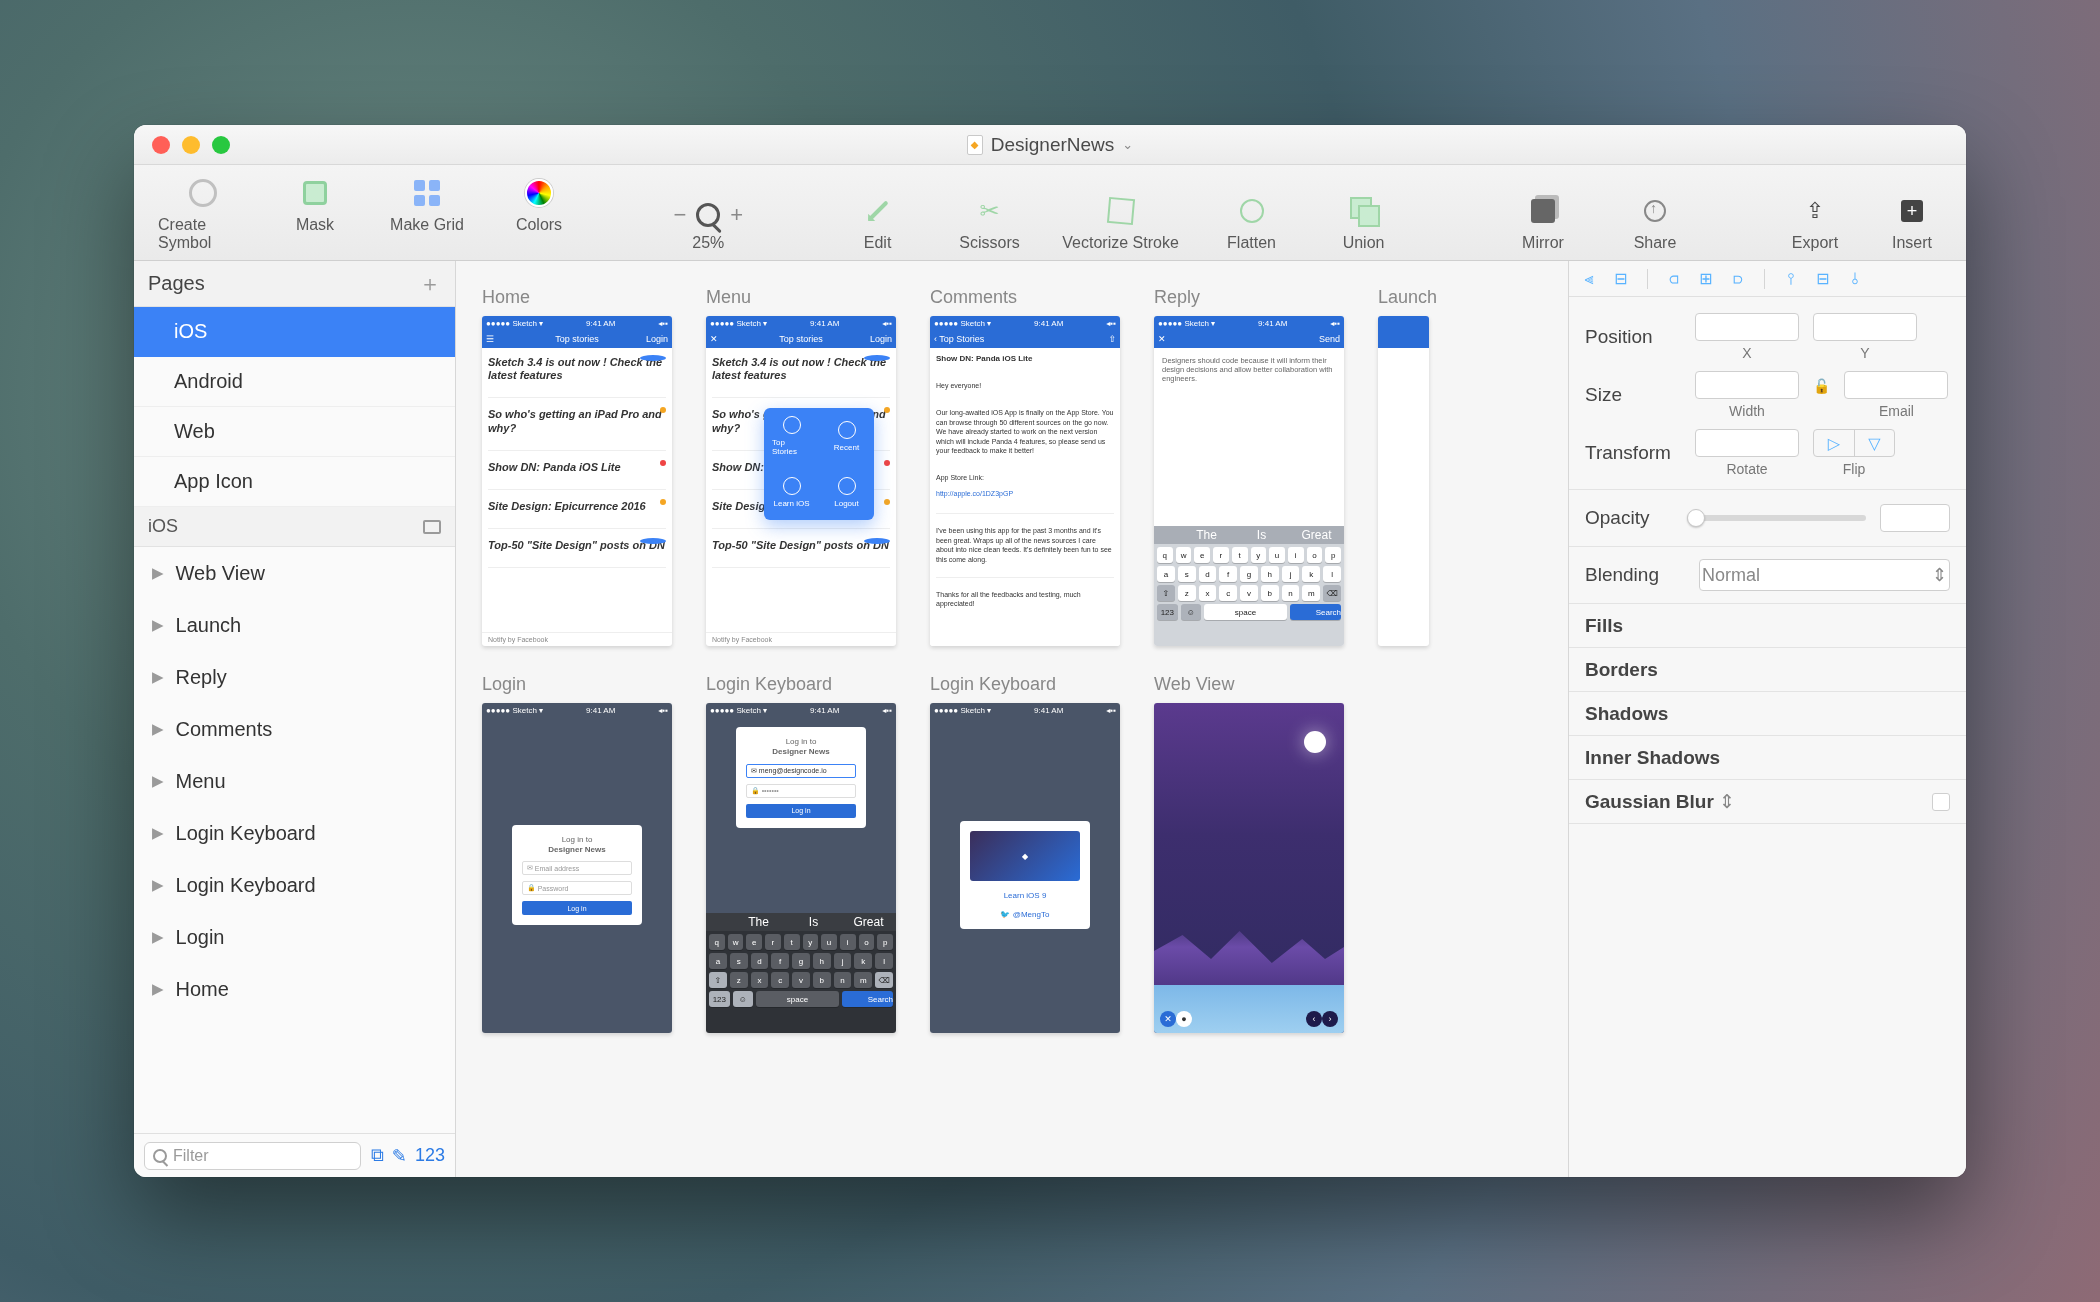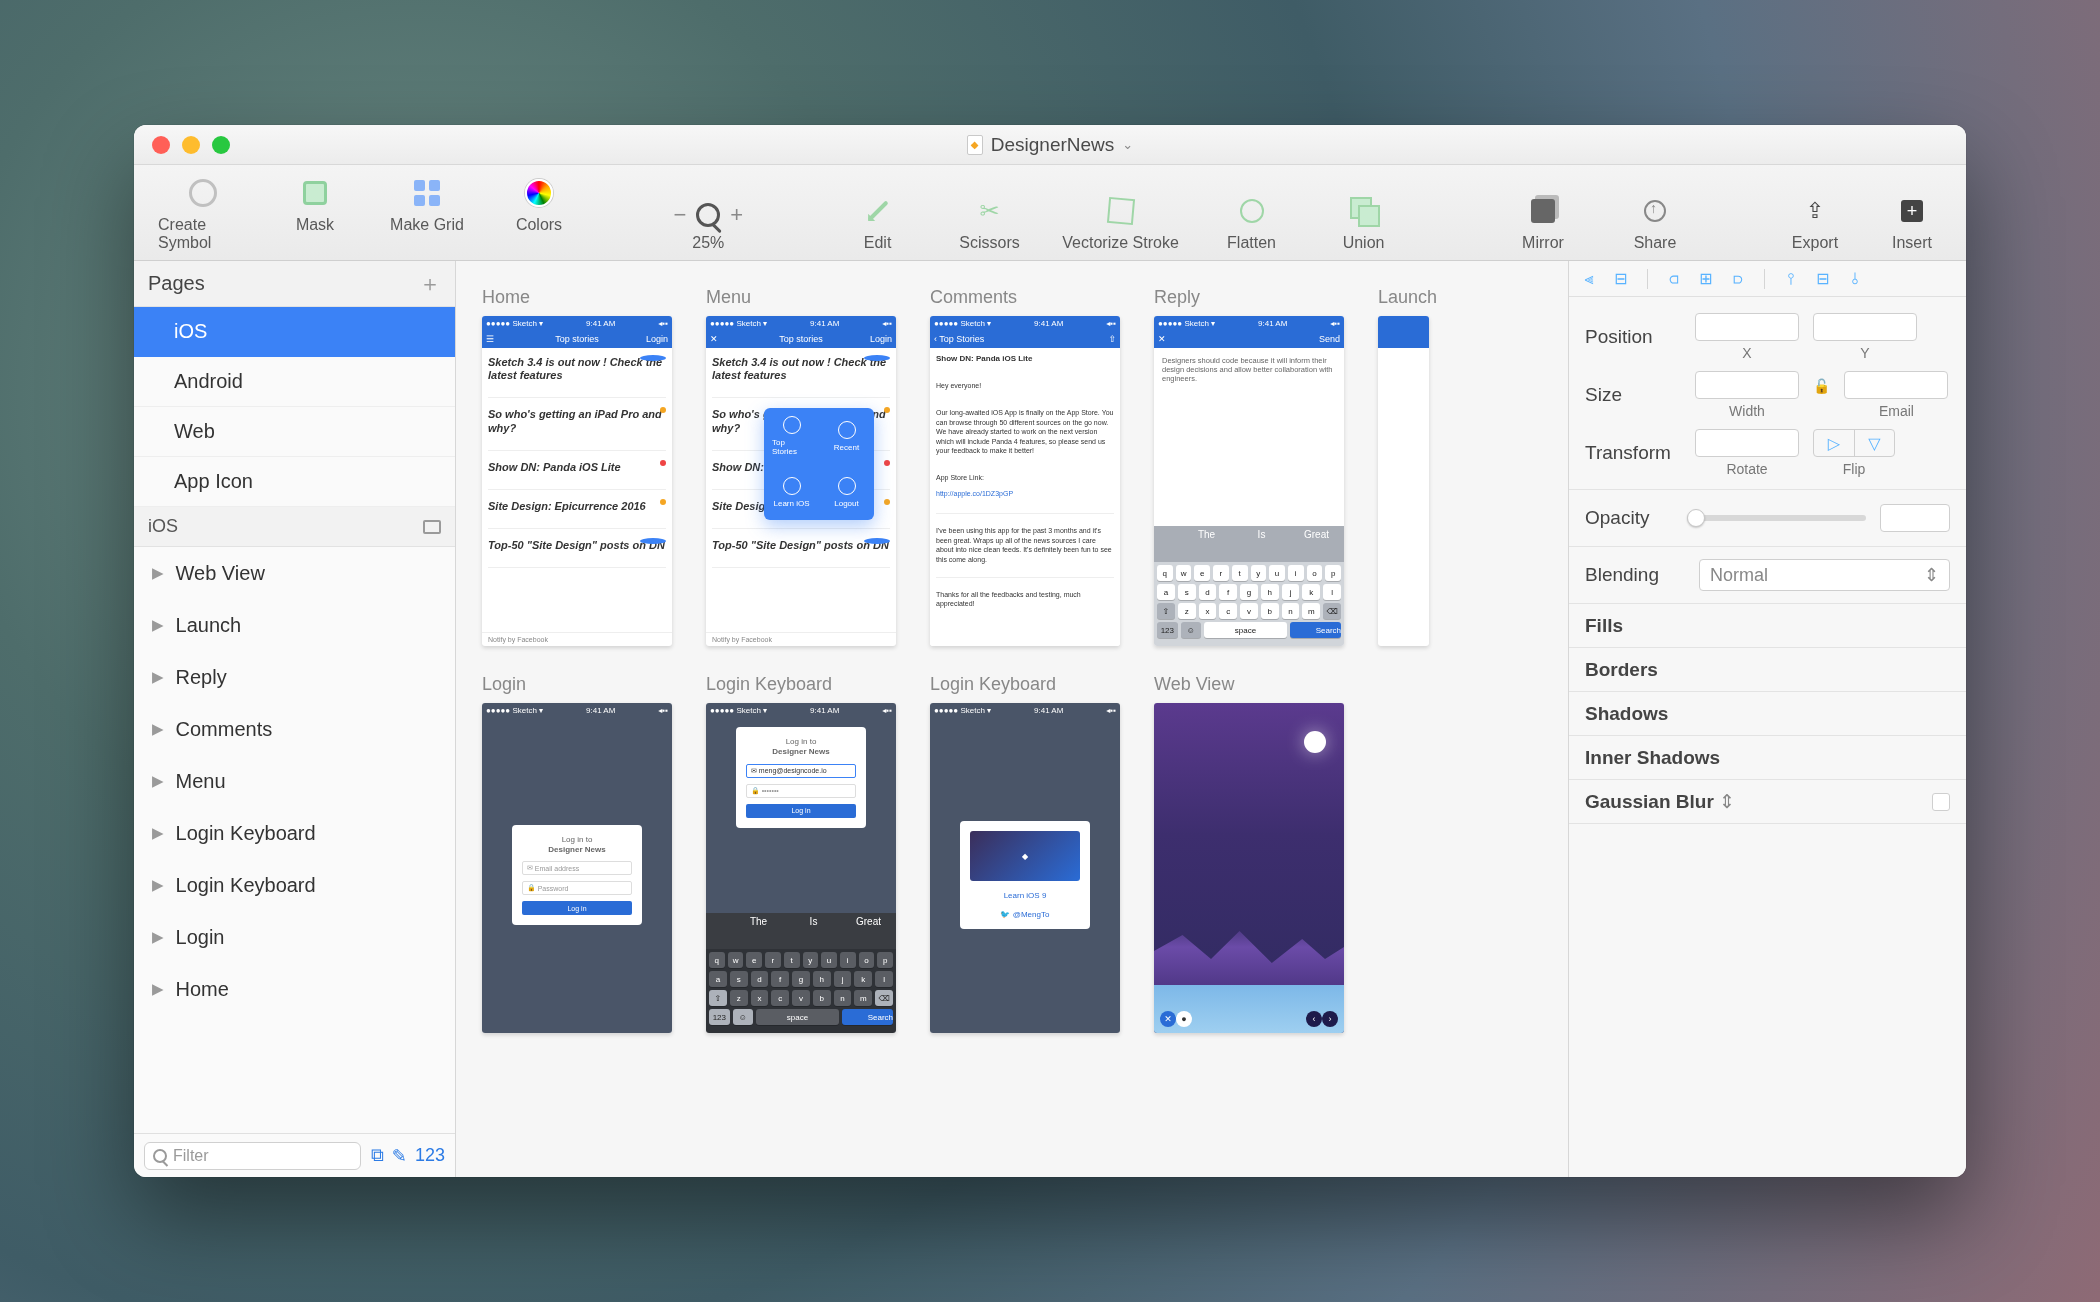--- a/index.html
+++ b/index.html
@@ -71,21 +71,21 @@
 .li .lm { font-size:6.5px; color:#888; margin-top:2px;}
 .li .ldot { position:absolute; right:0; top:3px; width:6px;height:6px;border-radius:50%;}
 .blue{background:#3b82f6;padding-left:26px;} .orange{background:#f5a623;} .red{background:#ef4444;}
 .footer { height:14px; border-top:1px solid #eee; display:flex; align-items:center; padding:0 6px; color:#888; font-size:7px;}
 .menu-pop { position:absolute; right:22px; top:60px; width:110px; background:#3b82f6; border-radius:6px; box-shadow:0 6px 18px rgba(59,130,246,.4); display:grid; grid-template-columns:1fr 1fr; grid-template-rows:1fr 1fr; color:#fff; font-size:8px;}
 .menu-pop div{display:flex;flex-direction:column;align-items:center;justify-content:center;gap:4px;padding:8px;}
 .menu-pop .mi{width:18px;height:18px;border:1.5px solid #fff;border-radius:50%;}
 .comments-body { font-size:7px; padding:6px; line-height:1.35;}
 .comments-body .ch { font-weight:600; font-size:8px;}
 .keyboard { height:120px; background:#d1d5da; display:flex; flex-direction:column; }
-.kb-sug { height:36px; background:#a9aeb6; color:#fff; display:flex; font-size:10px;padding-left:25px;}
+.kb-sug { height:18px; background:#a9aeb6; color:#fff; display:flex; font-size:12px;padding-left:25px;}
 .kb-sug span{flex:1;text-align:center;line-height:18px;}
 .kb-rows { flex:1; display:flex; flex-direction:column; gap:3px; padding:3px 3px 0;}
 .kb-row { display:flex; gap:3px; justify-content:center;}
 .key { background:#fff; border-radius:3px; height:16px; flex:1; display:flex;align-items:center;justify-content:center; font-size:8px; color:#222; box-shadow:0 1px 0 rgba(0,0,0,.2);}
 .key.dark{background:#adb2ba;color:#222;}
 .key.blue{background:#2a6cd6;color:#fff;}
 .login-scr .scrollbody{ background:#4a5568; align-items:center; justify-content:center;}
 .login-card { width:130px; background:#fff; border-radius:4px; padding:10px 10px; display:flex; flex-direction:column; gap:6px; align-items:center;}
 .login-card .lc-t { color:#666; font-size:8px; text-align:center; line-height:1.3;}
 .login-card .lc-in { width:100%; height:14px; border:1px solid #ddd; border-radius:2px; font-size:7px; color:#999; padding:0 4px; display:flex;align-items:center;}
@@ -114,21 +114,21 @@
 .flip-btns { display:flex; border:1px solid #cfcfcf; border-radius:4px; overflow:hidden; height:28px;}
 .flip-btns span{width:40px;display:flex;align-items:center;justify-content:center;color:#59b3ff;}
 .flip-btns span+span{border-left:1px solid #cfcfcf;}
 .opacity-row { padding:14px 16px; border-bottom:1px solid #e3e3e3; display:flex; align-items:center; gap:14px;}
 .opacity-row .olabel{ width:88px; font-size:19px; color:#444;}
 .slider { flex:1; height:6px; background:#d8d8d8; border-radius:3px; position:relative;}
 .slider .knob{position:absolute;left:0;top:-6px;width:18px;height:18px;border-radius:50%;background:#fff;border:1px solid #c7c7c7;box-shadow:0 1px 2px rgba(0,0,0,.2);}
 .opacity-row input{ width:70px;height:28px;border:1px solid #cfcfcf;border-radius:4px;background:#fff;}
 .blend-row { padding:12px 16px; border-bottom:1px solid #e3e3e3; display:flex; align-items:center; gap:14px;}
 .blend-row .blabel{width:100px;font-size:19px;color:#444;}
-.blend-row .bsel{flex:1;height:32px;border:1px solid #cfcfcf;border-radius:4px;background:#fff;display:flex;align-items:center;padding:0 10px;color:#888;font-size:18px;justify-content:space-between;}
+.blend-row .bsel{flex:1;height:32px;border:1px solid #cfcfcf;border-radius:4px;background:#fff;display:flex;align-items:center;padding:0 2px;color:#888;font-size:18px;justify-content:space-between;}
 .section { height:44px; display:flex; align-items:center; padding:0 16px; font-size:19px; color:#444; font-weight:600; border-bottom:1px solid #e3e3e3; justify-content:space-between;}
 .section .chk { width:18px;height:18px;border:1px solid #cfcfcf;border-radius:3px;background:#fff;}
 
 .ico-circle{width:28px;height:28px;border:3px solid #c0c0c0;border-radius:50%;}
 .ico-rect{width:24px;height:24px;border:3px solid #8fd19e;border-radius:4px;background:#c9ecd1;}
 .ico-grid{display:grid;grid-template-columns:1fr 1fr;grid-template-rows:1fr 1fr;gap:4px;width:26px;height:26px;}
 .ico-grid span{background:#8ab4f8;border-radius:2px;}
 .ico-colors{width:28px;height:28px;border-radius:50%;background:conic-gradient(red,orange,yellow,green,cyan,blue,magenta,red);border:2px solid #fff;box-shadow:0 0 0 1px #ccc;}
 .ico-pencil{width:4px;height:26px;background:#9fd6a7;transform:rotate(45deg);border-radius:2px;position:relative;}
 .ico-pencil::after{content:"";position:absolute;bottom:-6px;left:-3px;border:5px solid transparent;border-top-color:#9fd6a7;}

